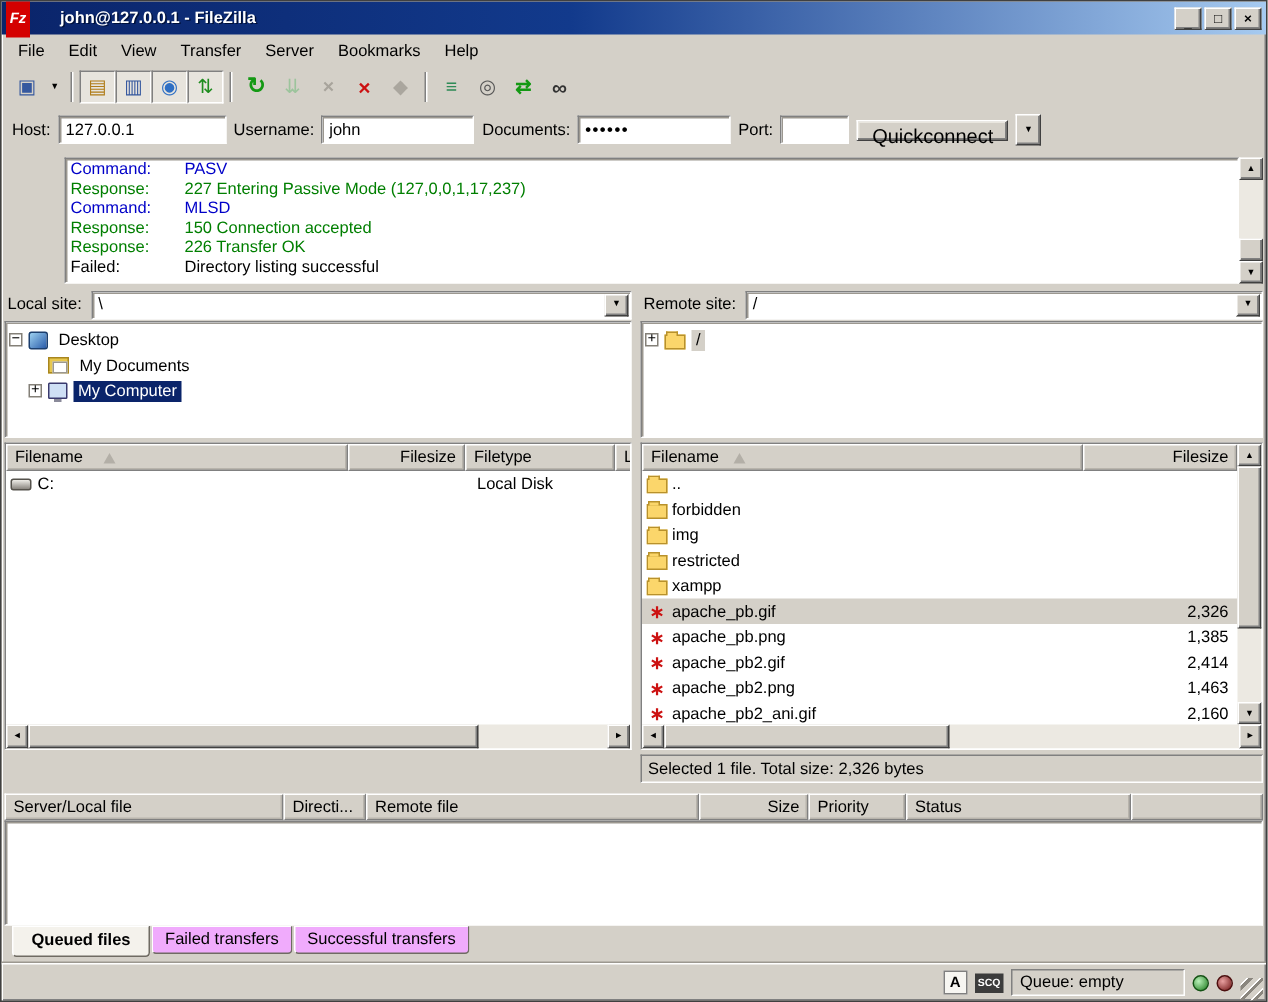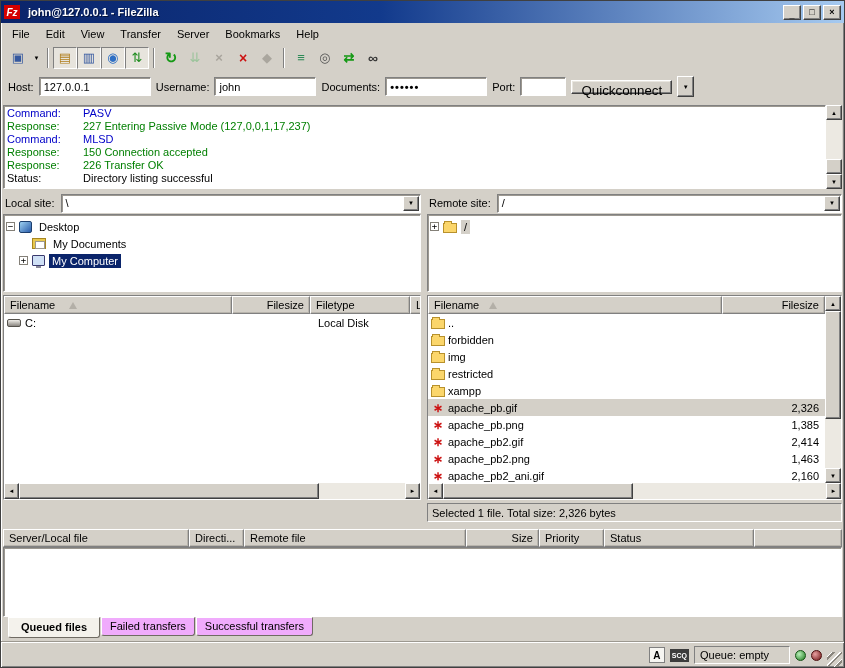--- a/index.html
+++ b/index.html
@@ -8,22 +8,22 @@
     width:845px; height:668px; background:#d4d0c8;
     border:1px solid #404040;
     box-shadow: inset 1px 1px 0 #ffffff, inset -1px -1px 0 #808080;
     display:flex; flex-direction:column;
     font-family:"Liberation Sans", sans-serif; font-size:11px; color:#000;
     overflow:hidden;
   }
   
   .titlebar { height:22px; flex:0 0 22px; display:flex; align-items:center; padding:0 3px;
     background:linear-gradient(90deg,#0a246a 0%,#123a8c 45%,#a6caf0 100%); color:#fff; font-weight:bold; }
-  .fz-badge { width:16px; height:14px; background:#d40000; color:#fff; font-style:italic;
-    font-weight:bold; font-size:10px; display:flex; align-items:center; justify-content:center; margin-right:8px; }
+  .fz-badge { width:16px; height:25px; background:#d40000; color:#fff; font-style:italic;
+    font-weight:bold; font-size:10px; display:flex; align-items:center; justify-content:center; margin-right:20px; }
   .tb-title { text-shadow:1px 1px 0 #00113a; white-space:nowrap; }
   .winbtns { margin-left:auto; display:flex; gap:2px; }
   .wbtn { width:18px; height:15px; background:#d4d0c8; border:1px solid; border-color:#fff #404040 #404040 #fff;
     box-shadow: inset -1px -1px 0 #808080; display:flex; align-items:center; justify-content:center;
     font-size:9px; font-weight:bold; color:#000; line-height:1; }
   .wbtn .glyph-min { margin-top:6px; }
   
   .menubar { height:21px; flex:0 0 21px; display:flex; align-items:center; padding-left:3px; }
   .menu-item { padding:2px 8px; }
   
@@ -57,21 +57,21 @@
     box-shadow: inset -1px -1px 0 #808080; display:flex; align-items:center; justify-content:center;
     font-size:6px; color:#000; }
   .vscroll .sbtn { height:15px; flex:0 0 15px; }
   .hscroll .sbtn { width:15px; flex:0 0 15px; }
   .sthumb { background:#d4d0c8; border:1px solid; border-color:#fff #404040 #404040 #fff; box-shadow: inset -1px -1px 0 #808080; }
   .up::before{content:"▲"} .down::before{content:"▼"} .left::before{content:"◄"} .right::before{content:"►"}
   .dropArrow::before{content:"▼"}
   
   .logwrap { margin:3px 2px 0; height:84px; flex:0 0 84px; display:flex; }
   .logbox { flex:1; background:#fff; border:1px solid; border-color:#808080 #fff #fff #808080;
-    box-shadow: inset 1px 1px 0 #9c9890; padding:1px 3px; overflow:hidden; }
+    box-shadow: inset 1px 1px 0 #9c9890; padding:1px 3px; overflow:hidden;margin-left:40px; }
   .logline { display:flex; line-height:13px; white-space:nowrap; }
   .loglabel { width:76px; flex:0 0 76px; }
   .t-command { color:#0000c8; } .t-response { color:#007f00; } .t-status { color:#000; }
   .log-sthumb { height:15px; margin-top:auto; }
   
   .panes { margin:4px 2px 0; height:331px; flex:0 0 331px; display:flex; }
   .pane { display:flex; flex-direction:column; }
   .pane-local { width:418px; flex:0 0 418px; }
   .splitter { width:6px; flex:0 0 6px; }
   .pane-remote { flex:1; }
@@ -133,21 +133,21 @@
   .tabsrow { height:22px; flex:0 0 22px; display:flex; align-items:flex-start; padding-left:7px; gap:1px; }
   .tab { padding:2px 8px 3px; background:#f0abfc; border:1px solid; border-color:#fff #6f6b63 #6f6b63 #fff;
     border-radius:0 0 3px 3px; margin-top:0; }
   .tab.active { background:#f4f2ec; font-weight:bold; padding:3px 12px 4px; }
   
   .statusbar { margin-top:auto; height:25px; flex:0 0 25px; display:flex; align-items:center;
     justify-content:flex-end; gap:5px; padding:0 2px 0 4px; border-top:1px solid #fff; box-shadow:0 -1px 0 #9c9890; }
   .sb-ascii { width:16px; height:16px; border:1px solid #808080; background:#f7f6f2; font-weight:bold;
     font-size:10px; display:flex; align-items:center; justify-content:center; }
   .sb-scq { background:#3c3c3c; color:#fff; font-size:7px; font-weight:bold; padding:3px 2px; line-height:1; }
-  .sb-queue { width:96px; height:18px; border:1px solid; border-color:#808080 #fff #fff #808080;
+  .sb-queue { width:116px; height:18px; border:1px solid; border-color:#808080 #fff #fff #808080;
     display:flex; align-items:center; padding:0 5px; }
   .led { width:11px; height:11px; border-radius:50%; }
   .led-green { background:radial-gradient(circle at 35% 35%,#b8f0b8,#1d7a1d); border:1px solid #145214; }
   .led-red { background:radial-gradient(circle at 35% 35%,#e8a0a0,#6e1414); border:1px solid #4c0e0e; }
   .grip { width:15px; height:15px; align-self:flex-end;
     background:repeating-linear-gradient(135deg,transparent 0 3px,#fff 3px 4px,#8a867e 4px 6px); }
 </style>
 </head>
 <body>
 
@@ -257,21 +257,21 @@
         </div>
       <div class="logline t-response">
           <span class="loglabel">Response:</span>
           <span>150 Connection accepted</span>
         </div>
       <div class="logline t-response">
           <span class="loglabel">Response:</span>
           <span>226 Transfer OK</span>
         </div>
       <div class="logline t-status">
-          <span class="loglabel">Status:</span>
+          <span class="loglabel">Failed:</span>
           <span>Directory listing successful</span>
         </div>
     </div>
     <div class="vscroll">
       <span class="sbtn up"></span>
       <span class="sthumb log-sthumb"></span>
       <span class="sbtn down"></span>
     </div>
   </div>
 

